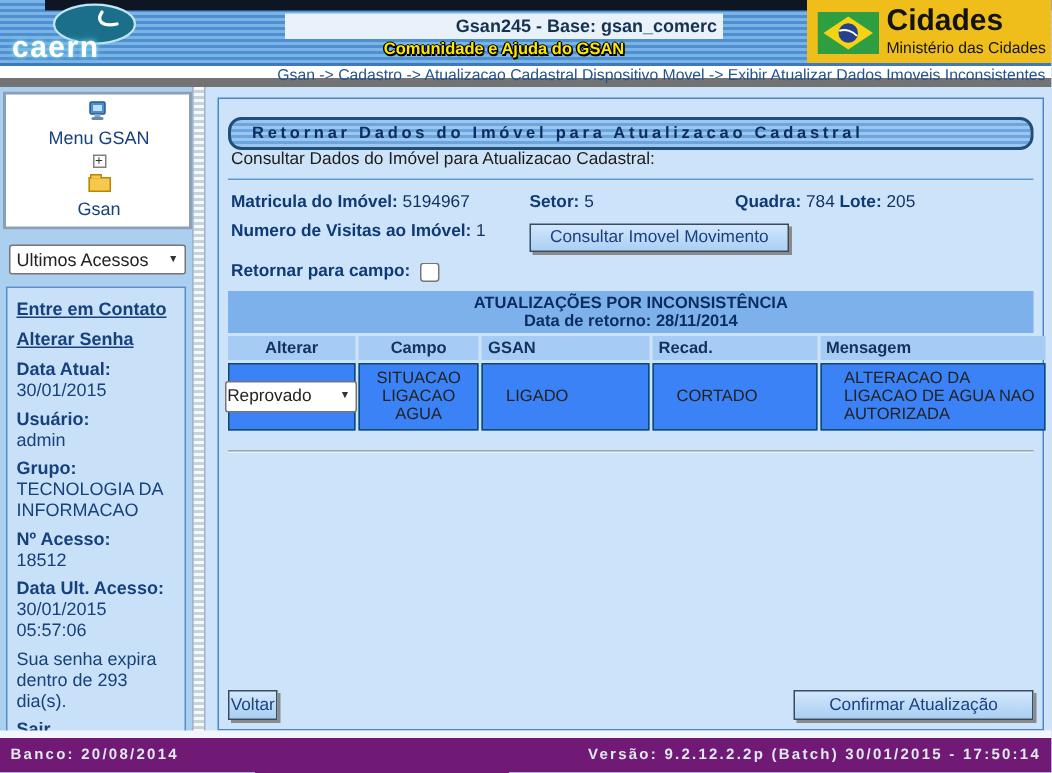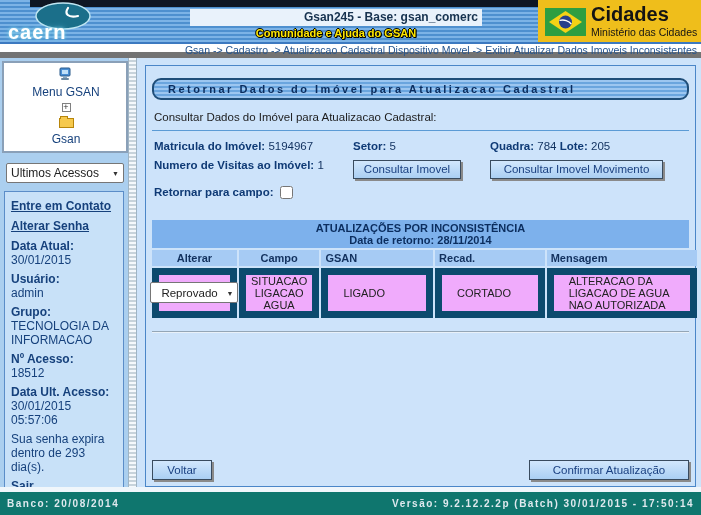--- a/index.html
+++ b/index.html
@@ -59,57 +59,57 @@
   .info-value { margin-bottom:2px; }
   .info-notice { margin-top:5px; margin-bottom:5px; }
 
   
   .main-panel { position:absolute; left:145px; top:65px; width:551px; height:422px;
     background:#cde3fa; border:1px solid #4a86c8; padding:0 6px; }
   .panel-title-bar { margin-top:12px; height:22px; border:2px solid #1f4e79; border-radius:9px;
     background:repeating-linear-gradient(180deg,#9cc6f0 0 2px,#6aa5de 2px 4px);
     font-size:11px; font-weight:bold; letter-spacing:2.5px; color:#0b2d5e;
     line-height:18px; padding-left:14px; }
-  .panel-subtitle { margin-top:11px; font-size:11.5px; color:#1c1c1c; padding-left:2px; }
+  .panel-subtitle { font-size:11.5px; color:#1c1c1c; padding-left:2px; }
   .subtitle-rule { margin-top:7px; border-top:1px solid #5b9bd5; height:0; }
 
   .fields { margin-top:9px; display:grid; grid-template-columns:199px 137px auto; row-gap:7px; padding-left:2px; }
   .field { font-size:11.5px; color:#0f3a75; white-space:nowrap; }
   .field b { font-weight:bold; }
   .field .val { font-weight:normal; color:#10305e;margin-top:36px; }
   .btn { font-family:"Liberation Sans",sans-serif; font-size:11.5px; color:#1a4080; height:19px;
     background:linear-gradient(#d2e7fc,#aacff3); border:1px solid #394b5e;
     box-shadow:2px 2px 0 #8a8a8a; cursor:pointer; }
   .btn-consultar { width:108px; }
   .btn-movimento { width:173px; }
   .checkbox-row { display:flex; align-items:center; gap:6px; }
   .checkbox-row input { width:13px; height:13px; margin:0; }
 
-  .inc-table { margin-top:21px; }
+  .inc-table { margin-top:6px; }
   .t-caption { background:#7db1ec; text-align:center; font-size:11px; font-weight:bold;
     color:#0b2d5e; line-height:12.5px; padding:2px 0 1px 0; }
   .t-grid { display:grid; grid-template-columns:15.8% 15% 20.8% 20.4% 28%; gap:2px; padding-top:2px; }
   .t-head { background:#a6cbf4; font-size:11px; font-weight:bold; color:#12315e; height:16px; line-height:16px; }
   .t-head.center { text-align:center; }
   .t-head.left { padding-left:4px; }
-  .t-cell { background:#f0abfc; border:7px solid #0c4a6e; min-height:45px; font-size:11px; color:#222;
+  .t-cell { background:#3b82f6; border:1px solid #0c4a6e; min-height:45px; font-size:11px; color:#222;
     display:flex; align-items:center; }
   .t-cell.center { justify-content:center; text-align:center; }
   .t-cell.left { padding-left:15px; padding-right:2px; }
-  .row-select { width:88px; height:21px; font-size:11.5px; padding-left:10px; color:#222; }
+  .row-select { width:88px; height:21px; font-size:11.5px; padding-left:0; color:#222; }
 
   .hr-separator { margin-top:13px; height:2px; background:#94a6b6; border-bottom:1px solid #e9f1f9; }
 
   .bottom-buttons { position:absolute; left:6px; right:6px; bottom:6px; height:20px; }
-  .btn-voltar { position:absolute; left:0; bottom:0; width:60px; height:20px;margin-top:21px; }
+  .btn-voltar { position:absolute; left:0; bottom:0; width:33px; height:20px;margin-top:21px; }
   .btn-confirmar { position:absolute; right:0; bottom:0; width:160px; height:20px; }
 
   
   .footer-strip { position:absolute; left:0; bottom:23px; width:701px; height:5px; background:#f0f6fb; }
-  .footer { position:absolute; left:0; bottom:0; width:701px; height:23px; background:#0f766e;
+  .footer { position:absolute; left:0; bottom:0; width:701px; height:23px; background:#701a75;
     font-size:10px; font-weight:bold; letter-spacing:1.5px; color:#dfe9ee; line-height:23px; }
   .footer-left { position:absolute; left:7px; }
   .footer-right { position:absolute; right:7px; }
 </style>
 </head>
 <body>
 
 <div class="page">
 
   <div class="top-header">
@@ -185,21 +185,20 @@
     <div class="panel-title-bar">Retornar Dados do Imóvel para Atualizacao Cadastral</div>
     <div class="panel-subtitle">Consultar Dados do Imóvel para Atualizacao Cadastral:</div>
     <div class="subtitle-rule"></div>
 
     <div class="fields">
       <div class="field"><b>Matricula do Imóvel:</b> <span class="val">5194967</span></div>
       <div class="field"><b>Setor:</b> <span class="val">5</span></div>
       <div class="field"><b>Quadra:</b> <span class="val">784</span> <b>Lote:</b> <span class="val">205</span></div>
 
       <div class="field"><b>Numero de Visitas ao Imóvel:</b> <span class="val">1</span></div>
-      <div><button class="btn btn-consultar">Consultar Imovel</button></div>
       <div><button class="btn btn-movimento">Consultar Imovel Movimento</button></div>
 
       <div class="field checkbox-row" style="grid-column:1 / span 3;">
         <b>Retornar para campo:</b>
         <input type="checkbox" style="">
       </div>
     </div>
 
     <div class="inc-table">
       <div class="t-caption">

